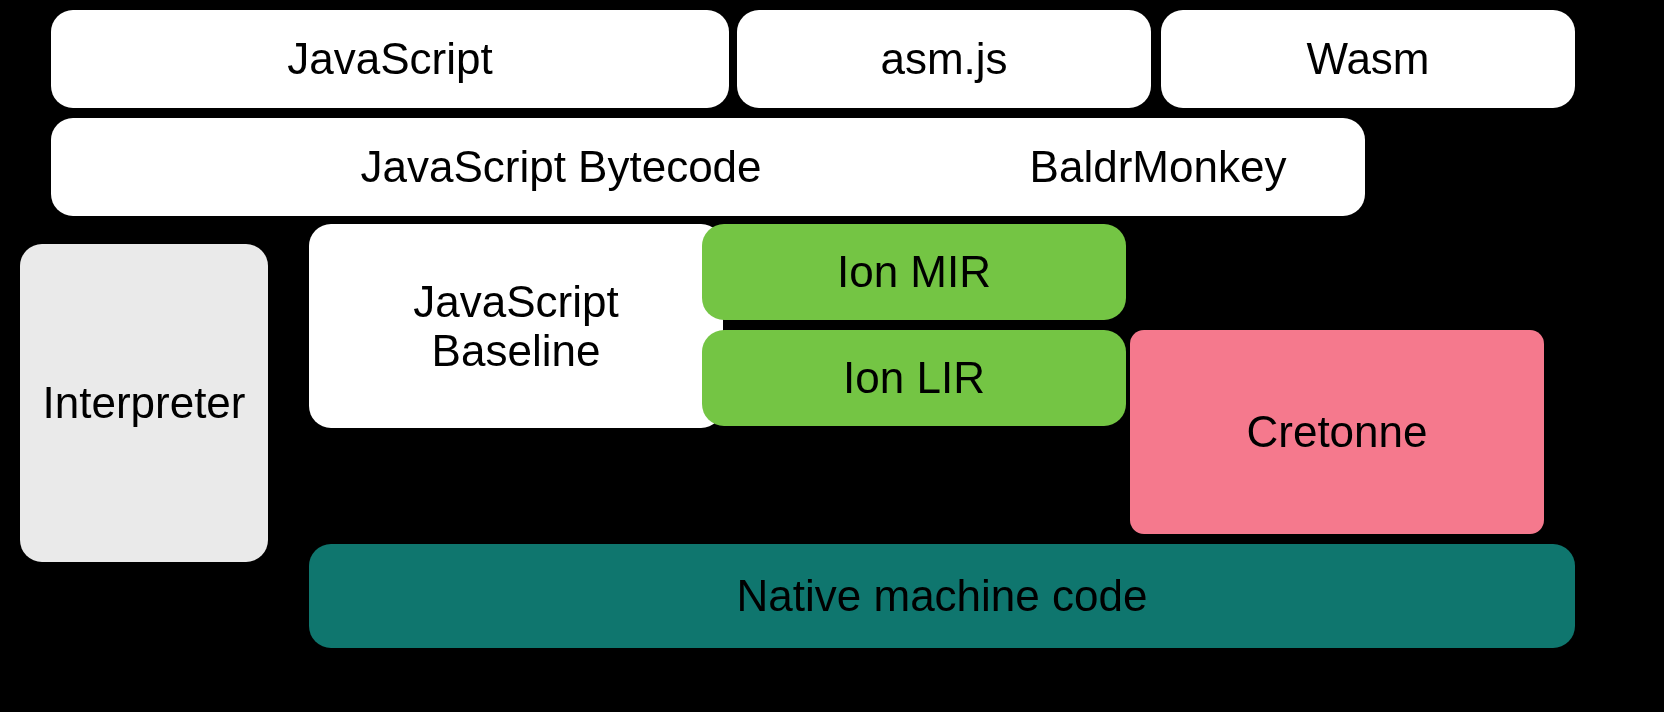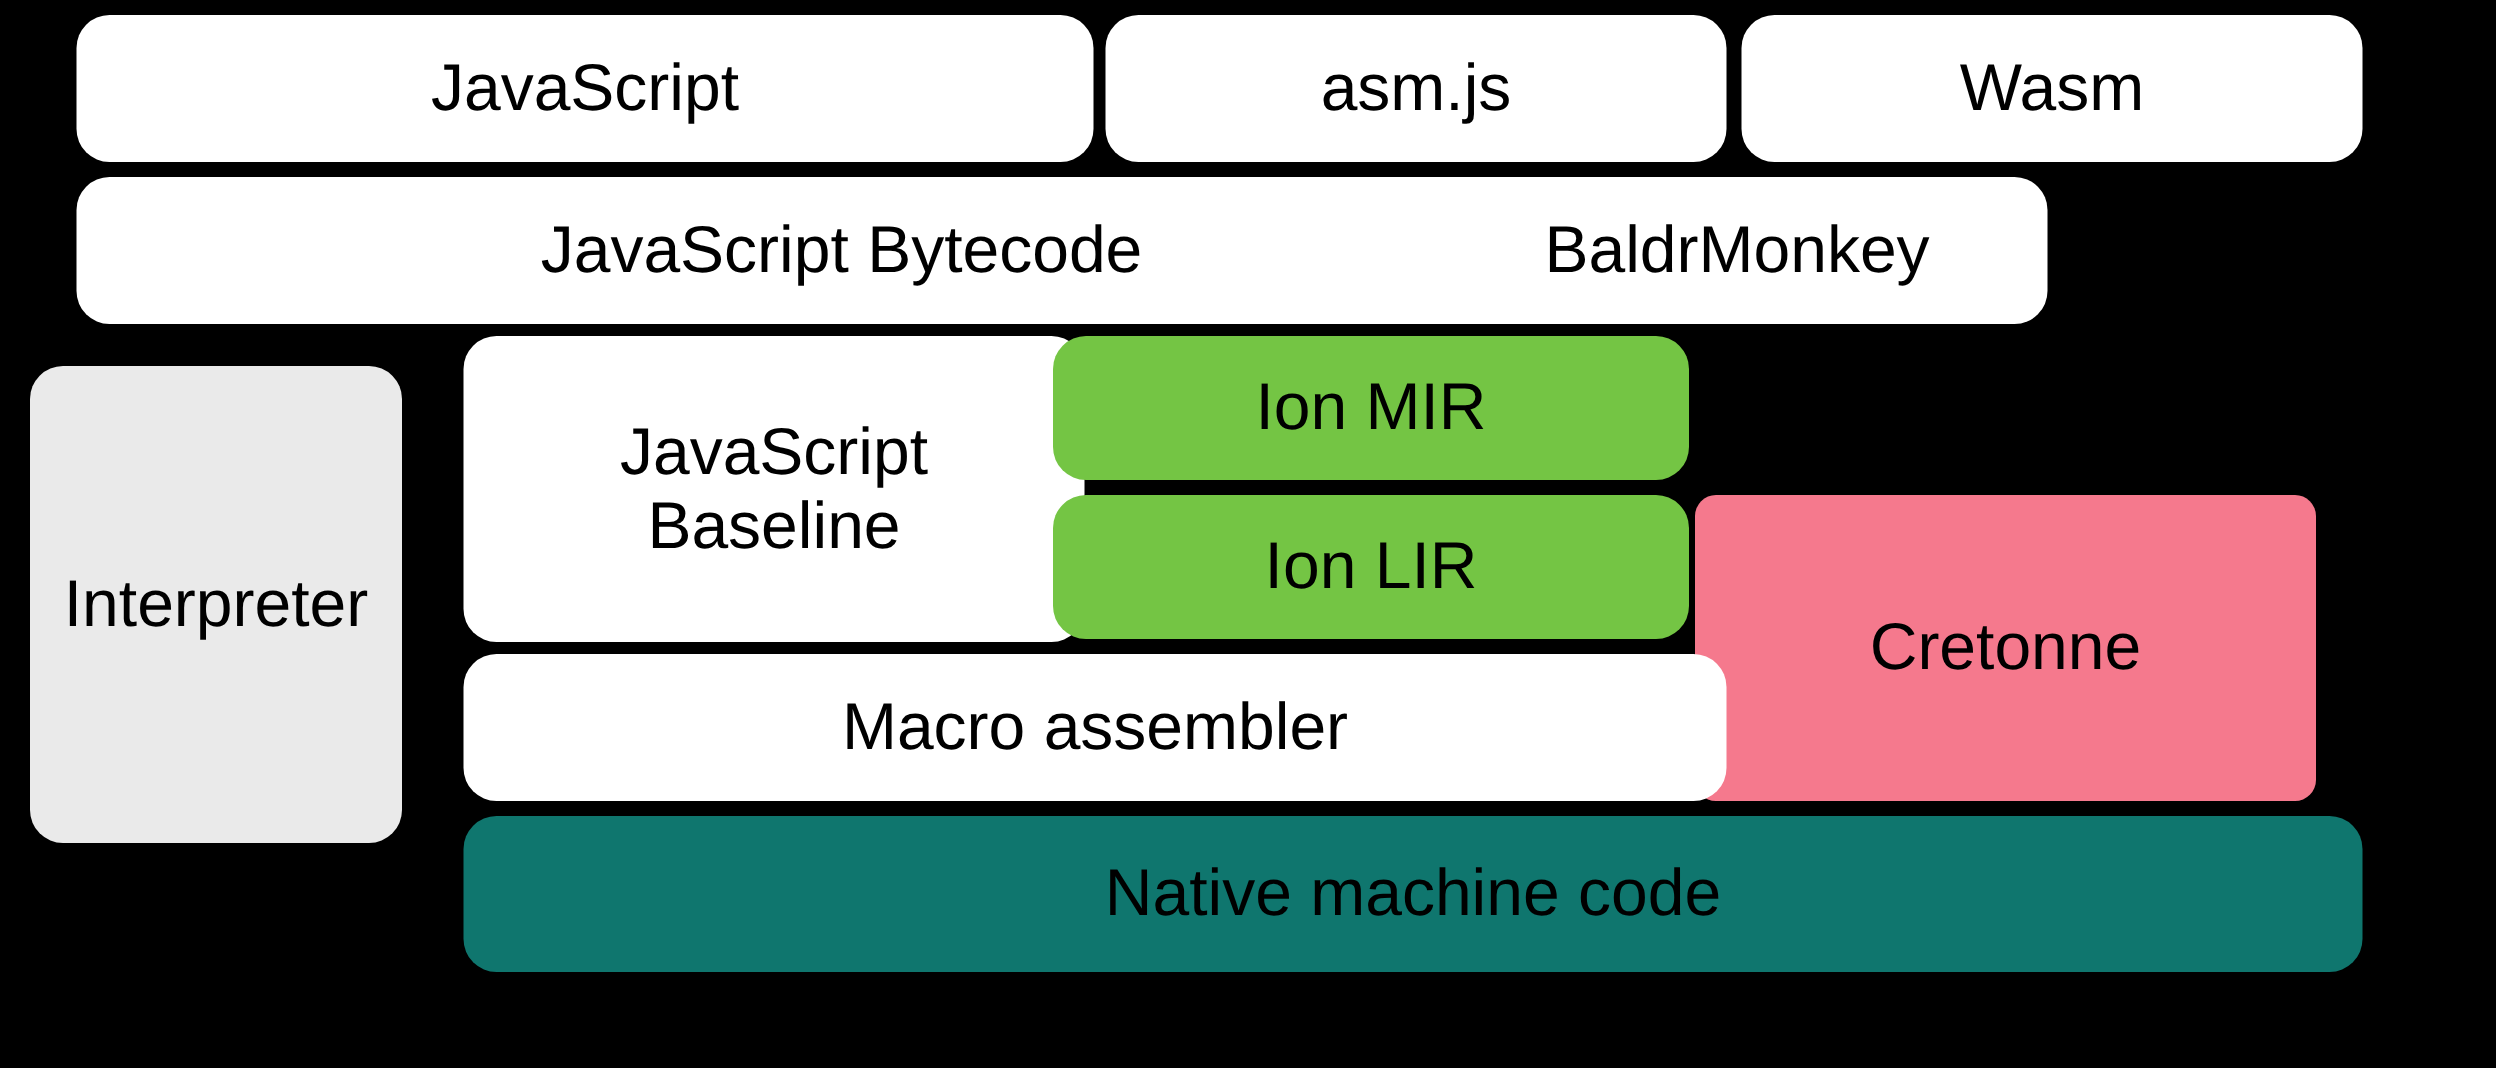--- a/index.html
+++ b/index.html
@@ -44,15 +44,14 @@
     <div class="node white" style="left: 1130px; top: 10px; width: 414px; height: 98px; background: rgb(255, 255, 255);">Wasm</div>
     <div class="node white" style="left: 706px; top: 10px; width: 414px; height: 98px; background: rgb(255, 255, 255);">asm.js</div>
     <div class="node white" style="left: 20px; top: 118px; width: 1020px; height: 98px; background: rgb(255, 255, 255);">JavaScript Bytecode</div>
     <div class="node white" style="left: 920px; top: 118px; width: 414px; height: 98px; background: rgb(255, 255, 255);">BaldrMonkey</div>
     <div class="node grey" style="left: 20px; top: 224px; width: 248px; height: 318px; background: rgb(234, 234, 234); margin-top: 20px;">Interpreter</div>
     <div class="node white" style="left: 278px; top: 224px; width: 414px; height: 204px; background: rgb(255, 255, 255);">JavaScript
 Baseline</div>
     <div class="node green" style="left: 702px; top: 224px; width: 424px; height: 96px; background: rgb(116, 197, 68);">Ion MIR</div>
     <div class="node green" style="left: 702px; top: 330px; width: 424px; height: 96px; background: rgb(116, 197, 68);">Ion LIR</div>
     <div class="node pink" style="left: 1130px; top: 330px; width: 414px; height: 204px; background: rgb(245, 121, 141); border-radius: 14px;">Cretonne</div>
-    <div class="node white" style="left: 278px; top: 436px; width: 842px; height: 98px; background: rgb(255, 255, 255);">Macro assembler</div>
     <div class="node white" style="left: 278px; top: 544px; width: 1266px; height: 104px; background: #0f766e;">Native machine code</div>
   </div>
 
 </body></html>

